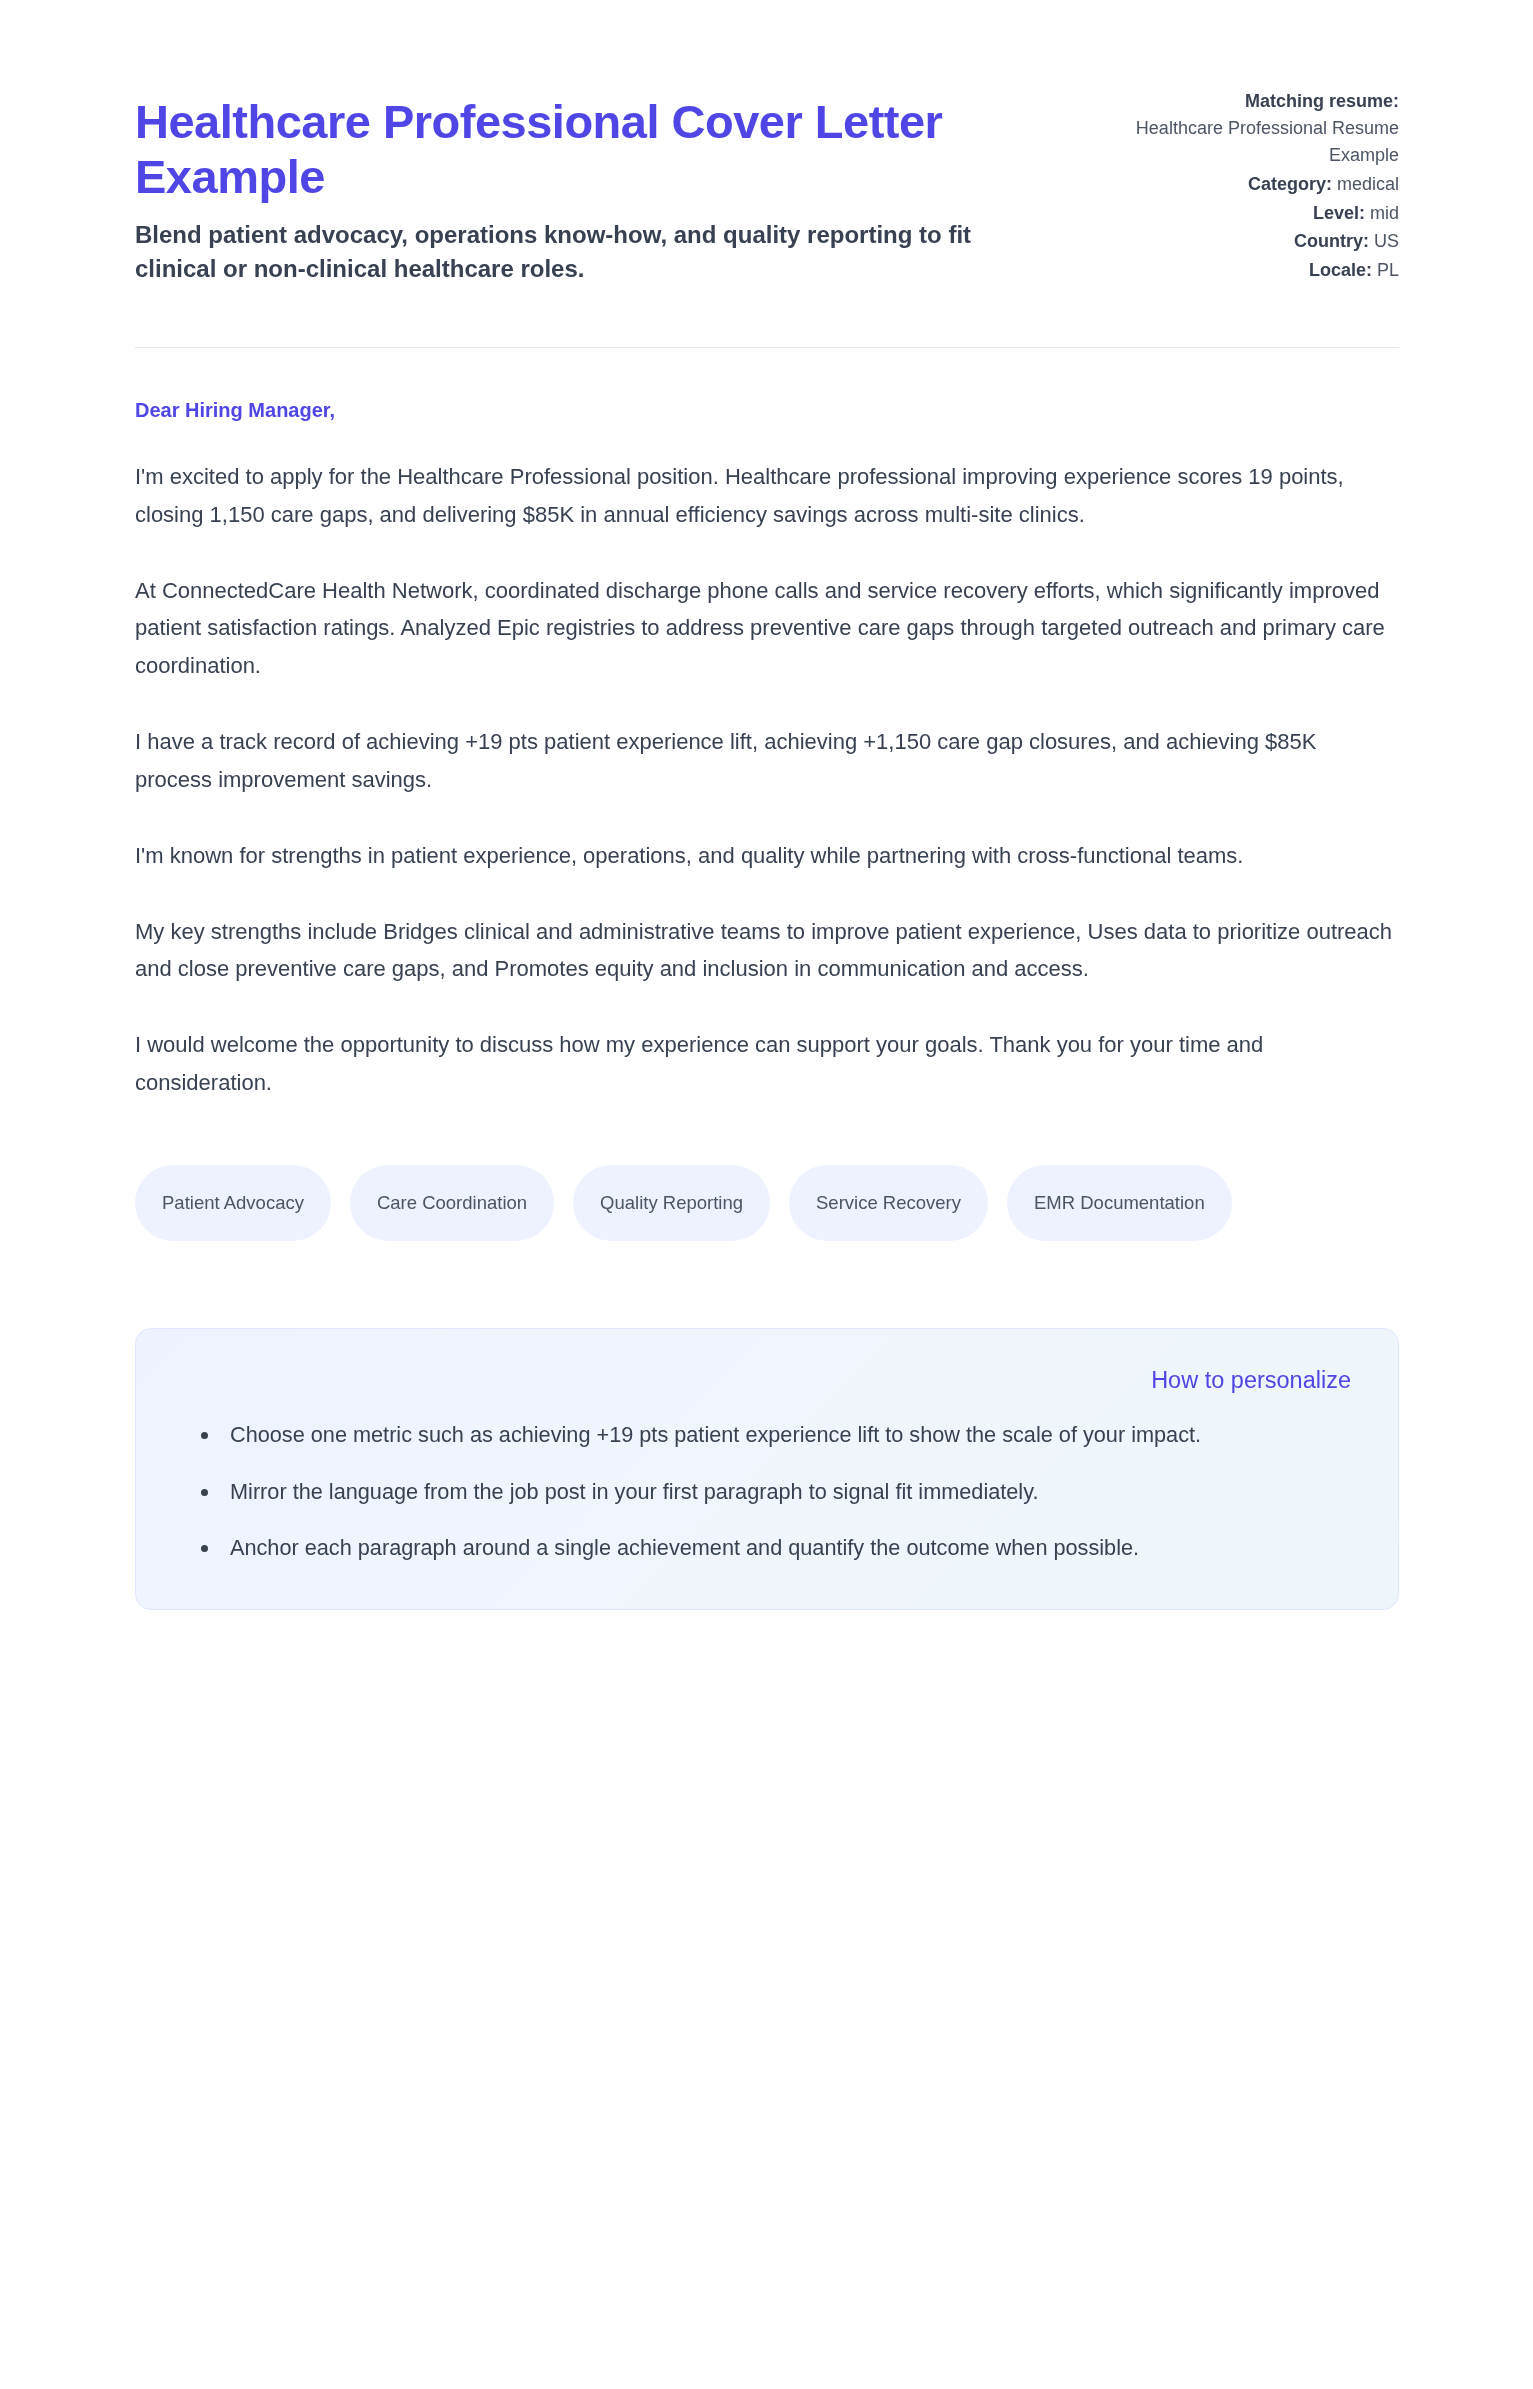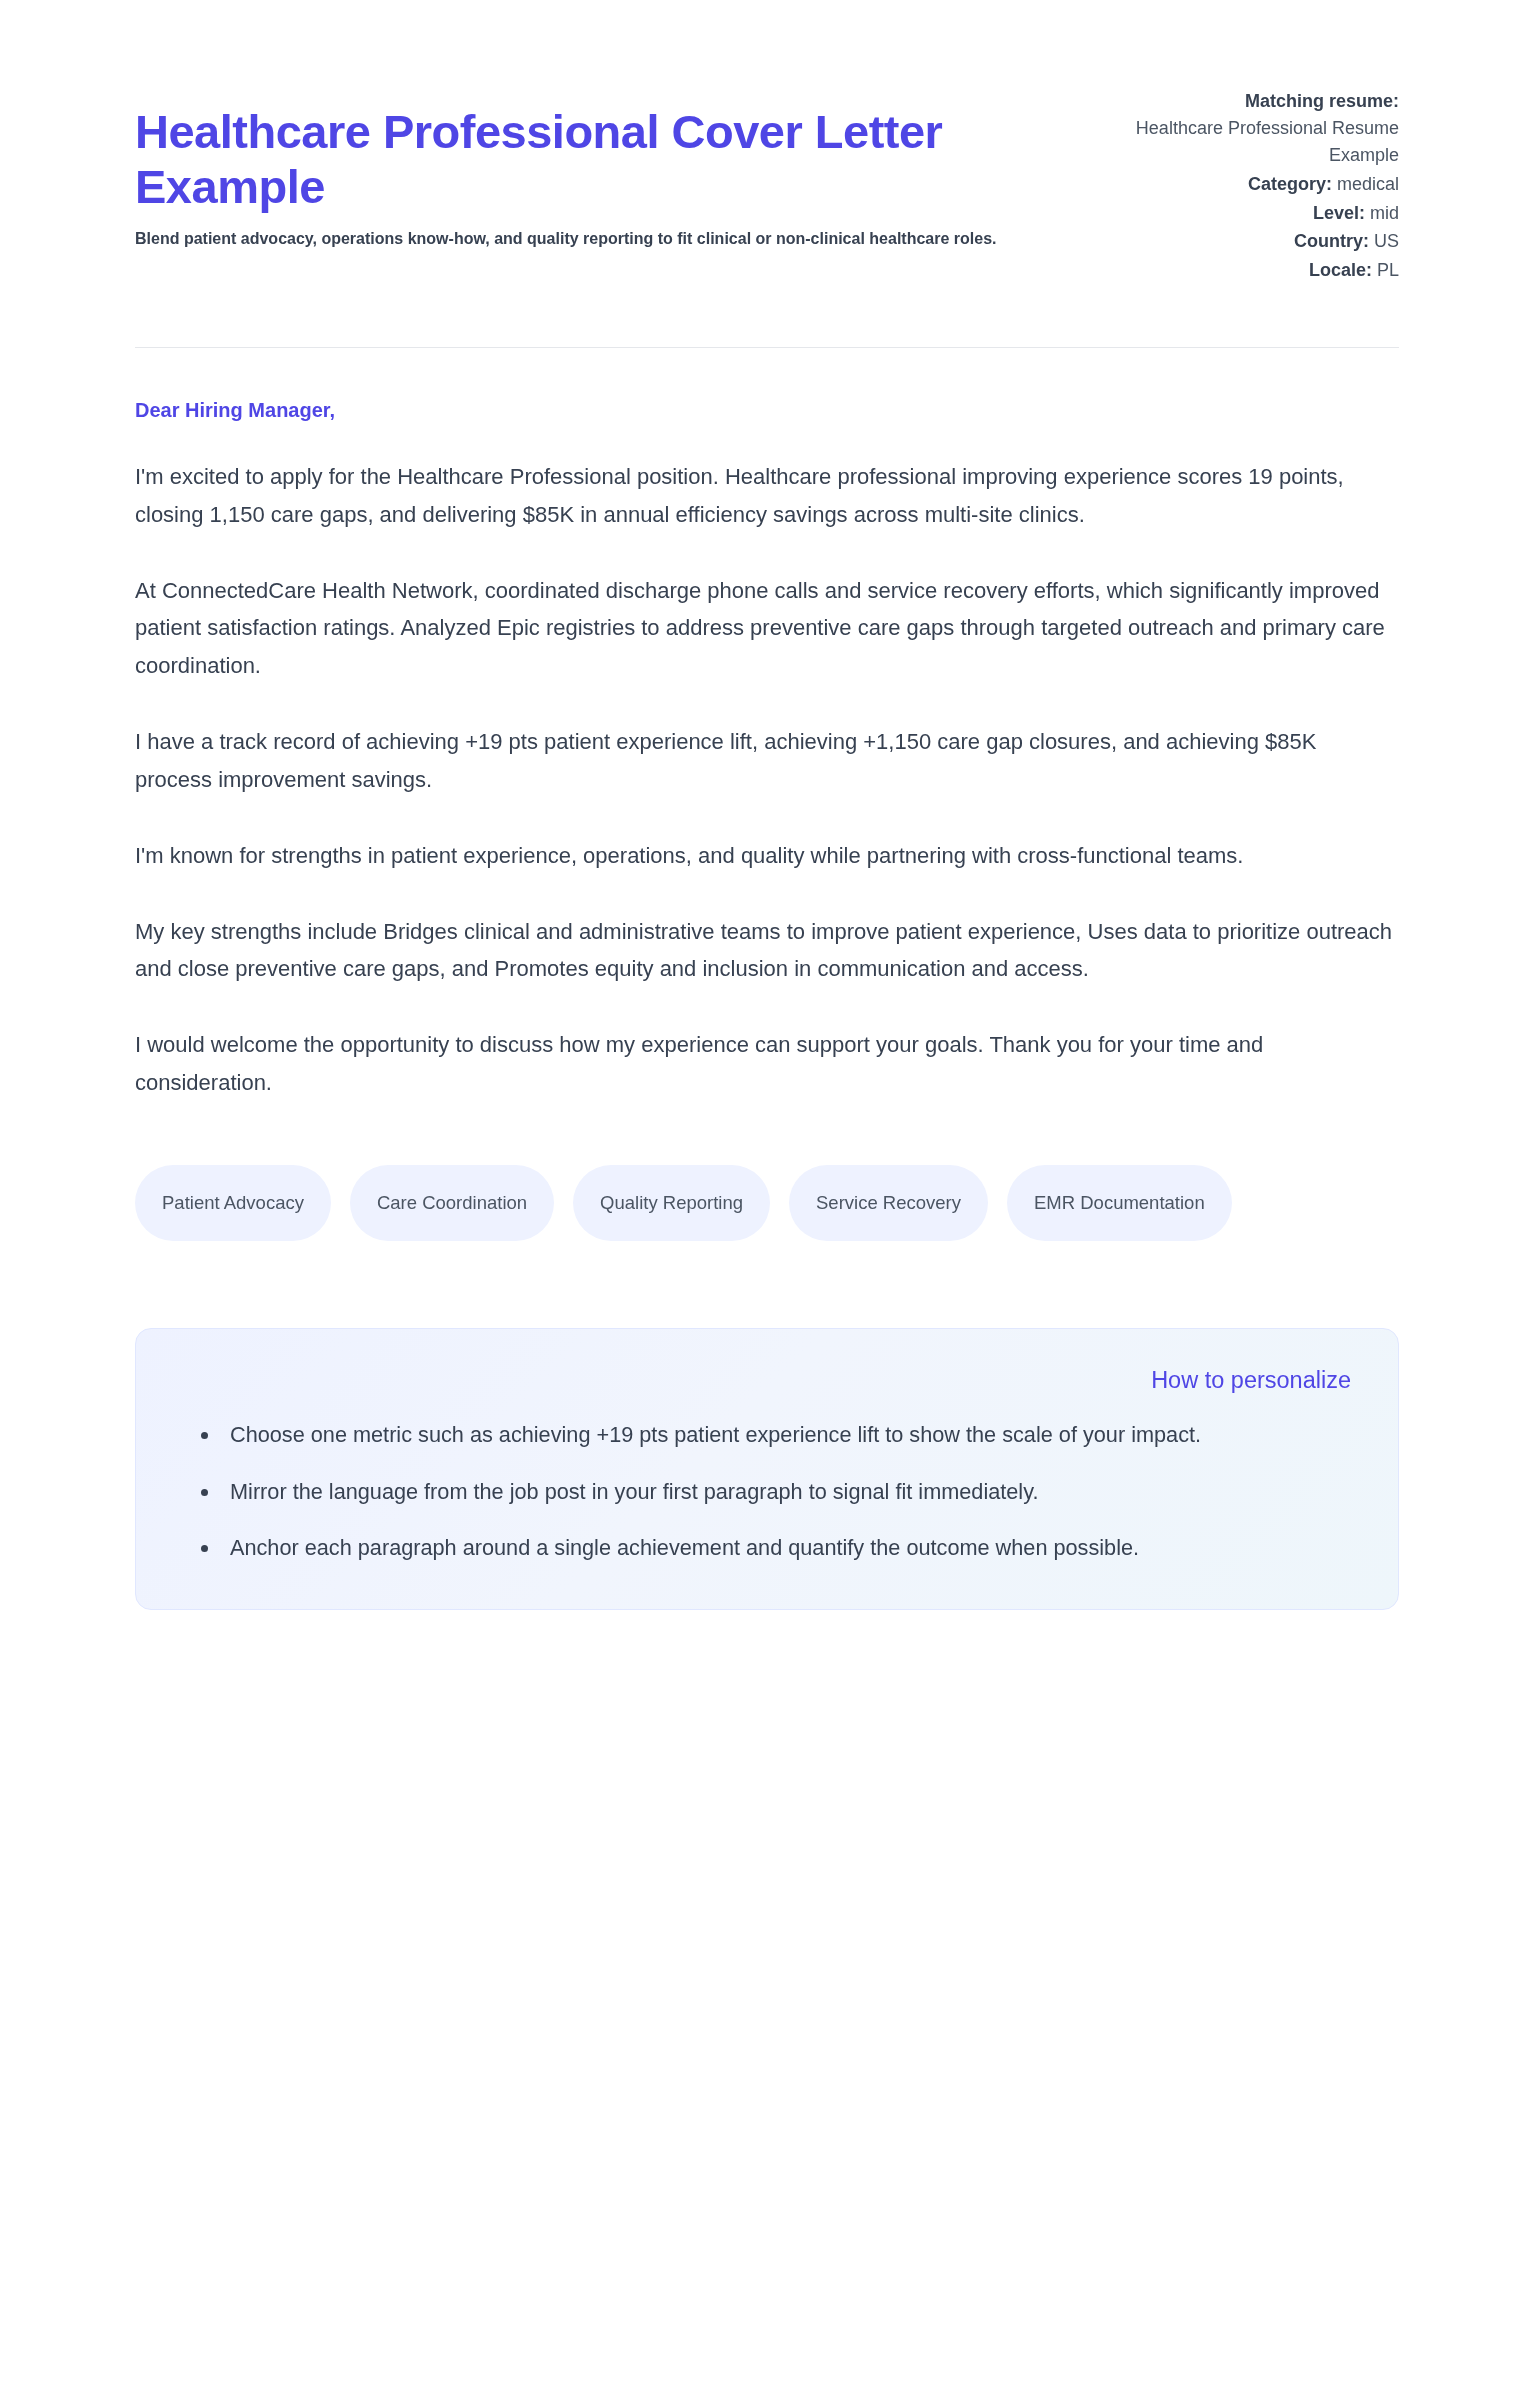--- a/index.html
+++ b/index.html
@@ -14,36 +14,36 @@
     min-height: 2389px;
     position: relative;
   }
   .page {
     width: 1534px;
     padding: 70px 135px 0 135px;
   }
   
   .header {
     display: flex;
-    align-items: center;
+    align-items: flex-end;
     justify-content: space-between;
     gap: 36px;
   }
   .header-left { flex: 1 1 auto; max-width: 920px; }
   .doc-title {
     font-size: 47px;
     line-height: 1.17;
     font-weight: bold;
     color: #4f46e5;
     letter-spacing: -0.5px;
     margin: 0 0 12.6px 0;
     max-width: 866px;
   }
   .doc-subtitle {
-    font-size: 16px;
+    font-size: 24px;
     line-height: 1.42;
     font-weight: bold;
     color: #374151;
     margin: 0;
     max-width: 907px;
   }
   .meta {
     width: 271px;
     text-align: right;
     padding-top: 18px;

